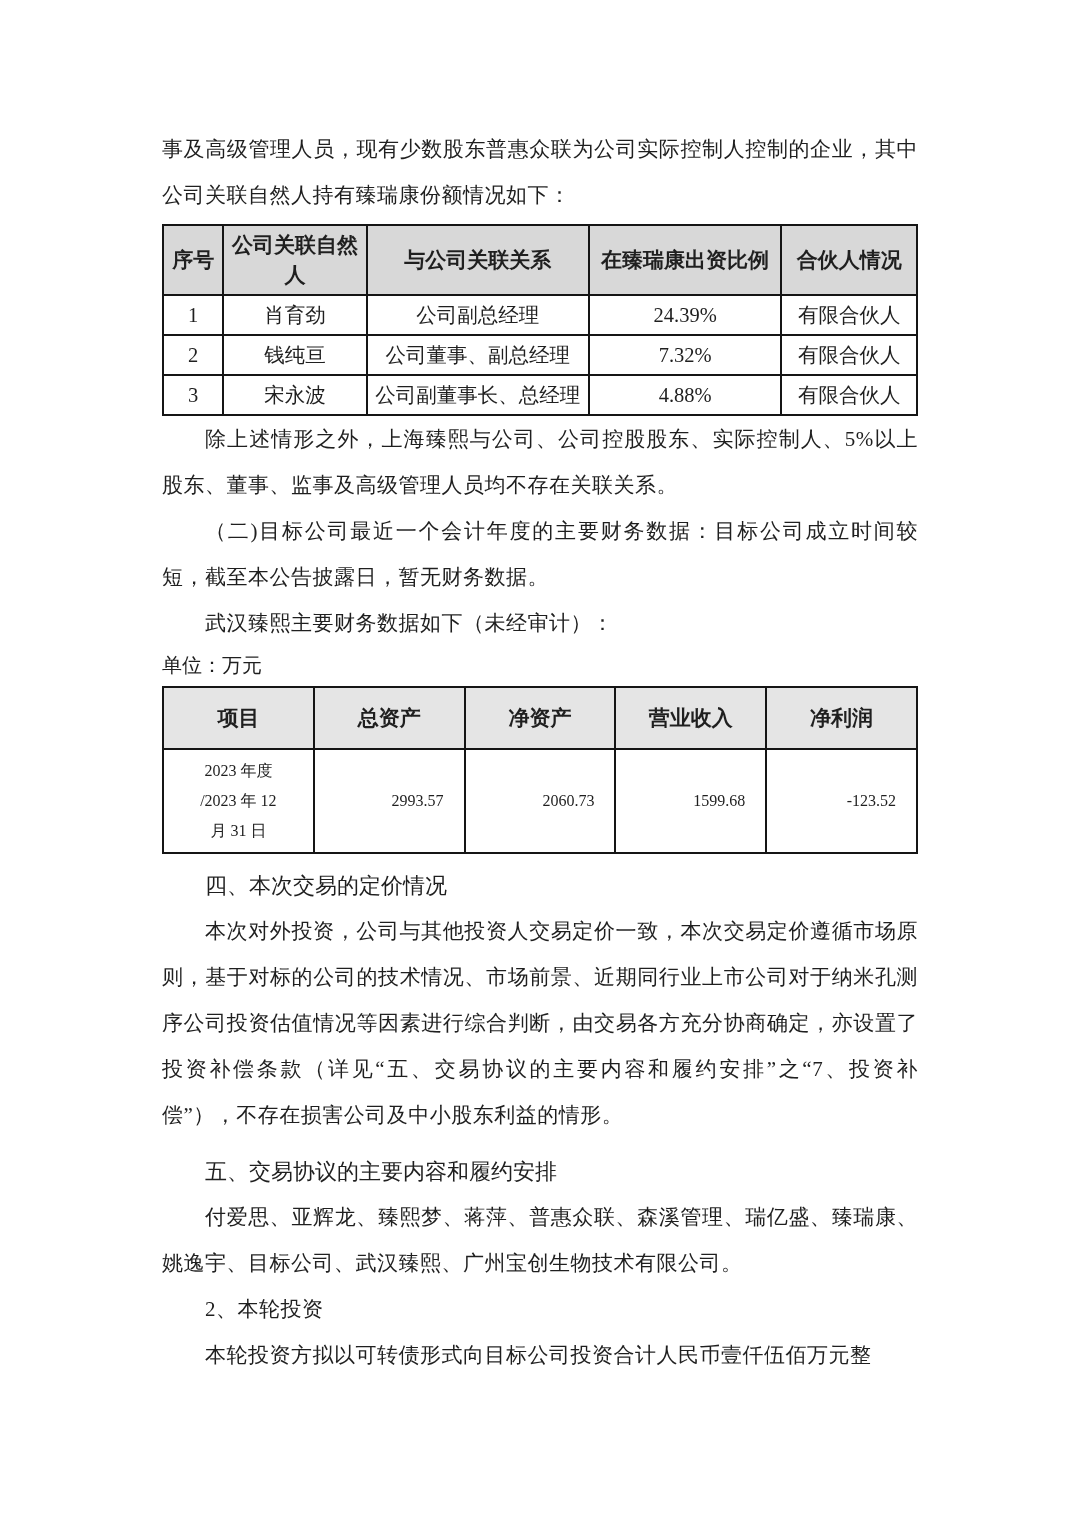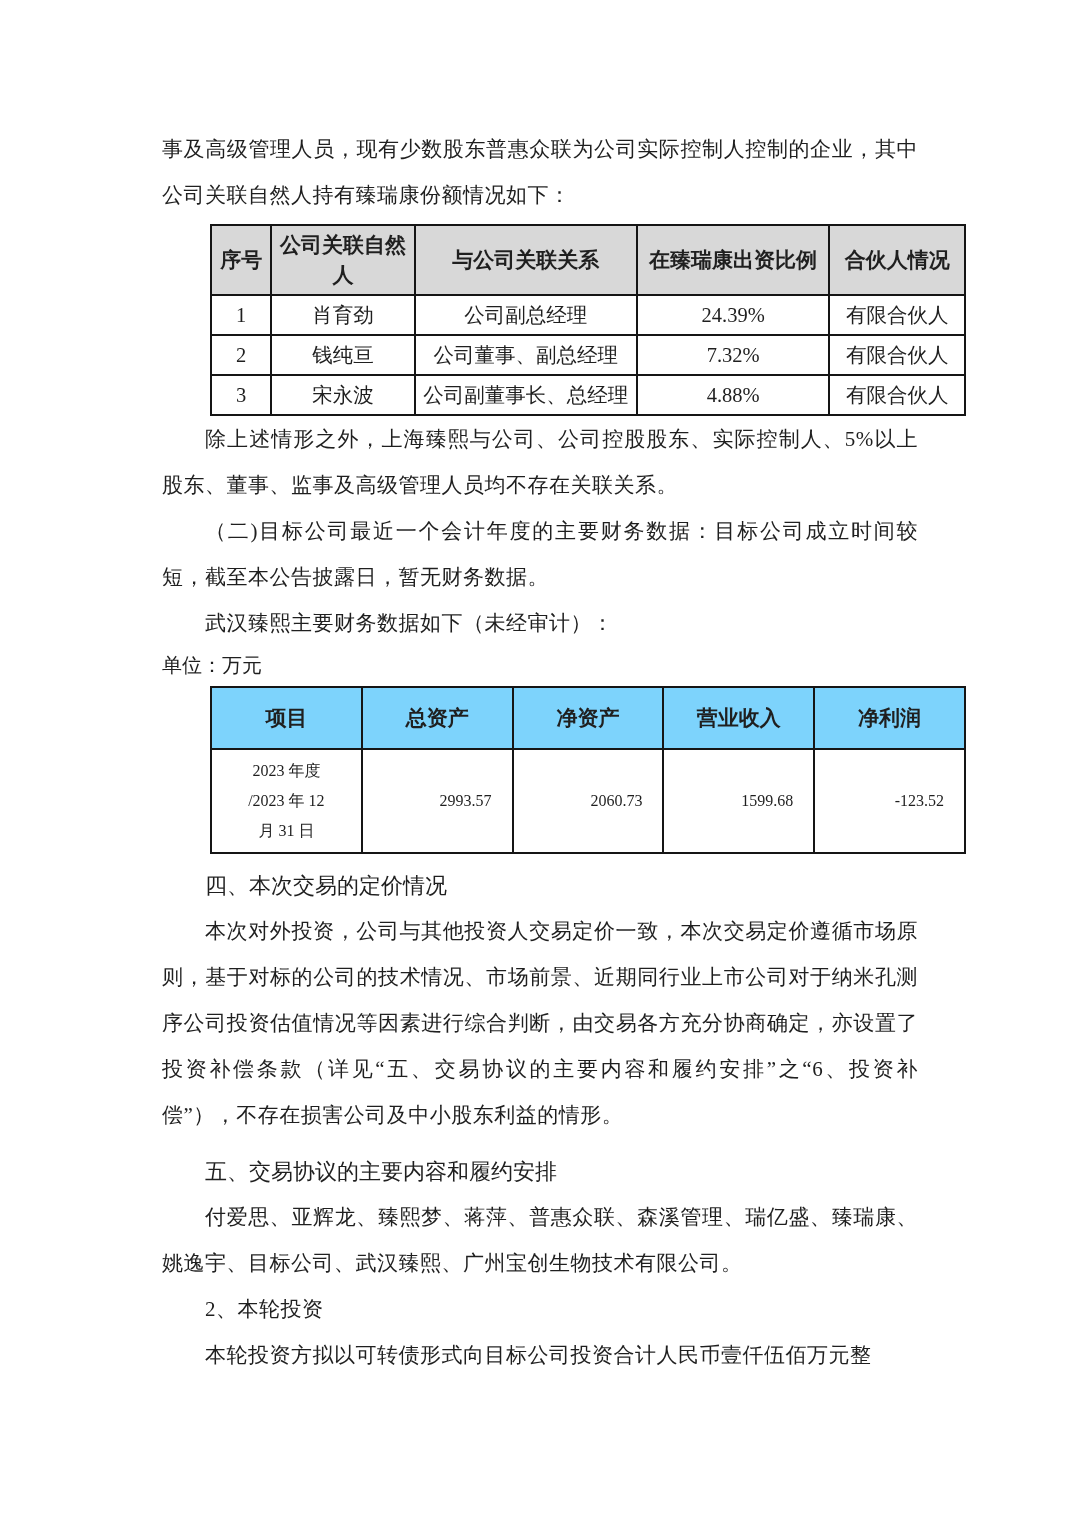--- a/index.html
+++ b/index.html
@@ -24,21 +24,20 @@
     text-indent:43px;
     letter-spacing:0.5px;
   }
   p.noindent { text-indent:0; }
 
   
   table {
     width:100%;
     border-collapse:collapse;
     table-layout:fixed;
-    margin-left:48px;
   }
   table.t1 { margin-top:6px; }
   th, td {
     border:2px solid #151515;
     text-align:center;
     vertical-align:middle;
   }
   th {
     font-family:"Liberation Sans","DejaVu Sans",sans-serif;
     font-weight:bold;
@@ -46,21 +45,21 @@
     line-height:30px;
     padding:4px 6px;
   }
   .t1 th { background:#d8d8d8; height:64px; }
   .t1 td {
     font-size:20.5px;
     line-height:27px;
     padding:5px 6px;
     height:40px;
   }
-  .t2 th { background:#7dd3fc; height:62px;font-family:Liberation Serif, serif; }
+  .t2 th { background:#e5e5e5; height:62px;font-family:Liberation Serif, serif; }
   .t2 td {
     font-size:16px;
     line-height:30px;
     padding:6px 8px;
     height:100px;
   }
   .t2 td.num { text-align:right; padding-right:20px; }
   .t2 td.period { white-space:pre-line; }
 
   
@@ -165,21 +164,21 @@
           <td class="num">2993.57</td>
           <td class="num">2060.73</td>
           <td class="num">1599.68</td>
           <td class="num">-123.52</td>
         </tr>
       </tbody>
     </table>
 
     <h3 class="sec sec4">四、本次交易的定价情况</h3>
 
-    <p class="body">本次对外投资，公司与其他投资人交易定价一致，本次交易定价遵循市场原则，基于对标的公司的技术情况、市场前景、近期同行业上市公司对于纳米孔测序公司投资估值情况等因素进行综合判断，由交易各方充分协商确定，亦设置了投资补偿条款（详见“五、交易协议的主要内容和履约安排”之“6、投资补偿”），不存在损害公司及中小股东利益的情形。</p>
+    <p class="body">本次对外投资，公司与其他投资人交易定价一致，本次交易定价遵循市场原则，基于对标的公司的技术情况、市场前景、近期同行业上市公司对于纳米孔测序公司投资估值情况等因素进行综合判断，由交易各方充分协商确定，亦设置了投资补偿条款（详见“五、交易协议的主要内容和履约安排”之“7、投资补偿”），不存在损害公司及中小股东利益的情形。</p>
 
     <h3 class="sec sec5">五、交易协议的主要内容和履约安排</h3>
 
 
     <p class="body">付爱思、亚辉龙、臻熙梦、蒋萍、普惠众联、森溪管理、瑞亿盛、臻瑞康、姚逸宇、目标公司、武汉臻熙、广州宝创生物技术有限公司。</p>
 
     <p class="body">2、本轮投资</p>
 
     <p class="body">本轮投资方拟以可转债形式向目标公司投资合计人民币壹仟伍佰万元整</p>
 

